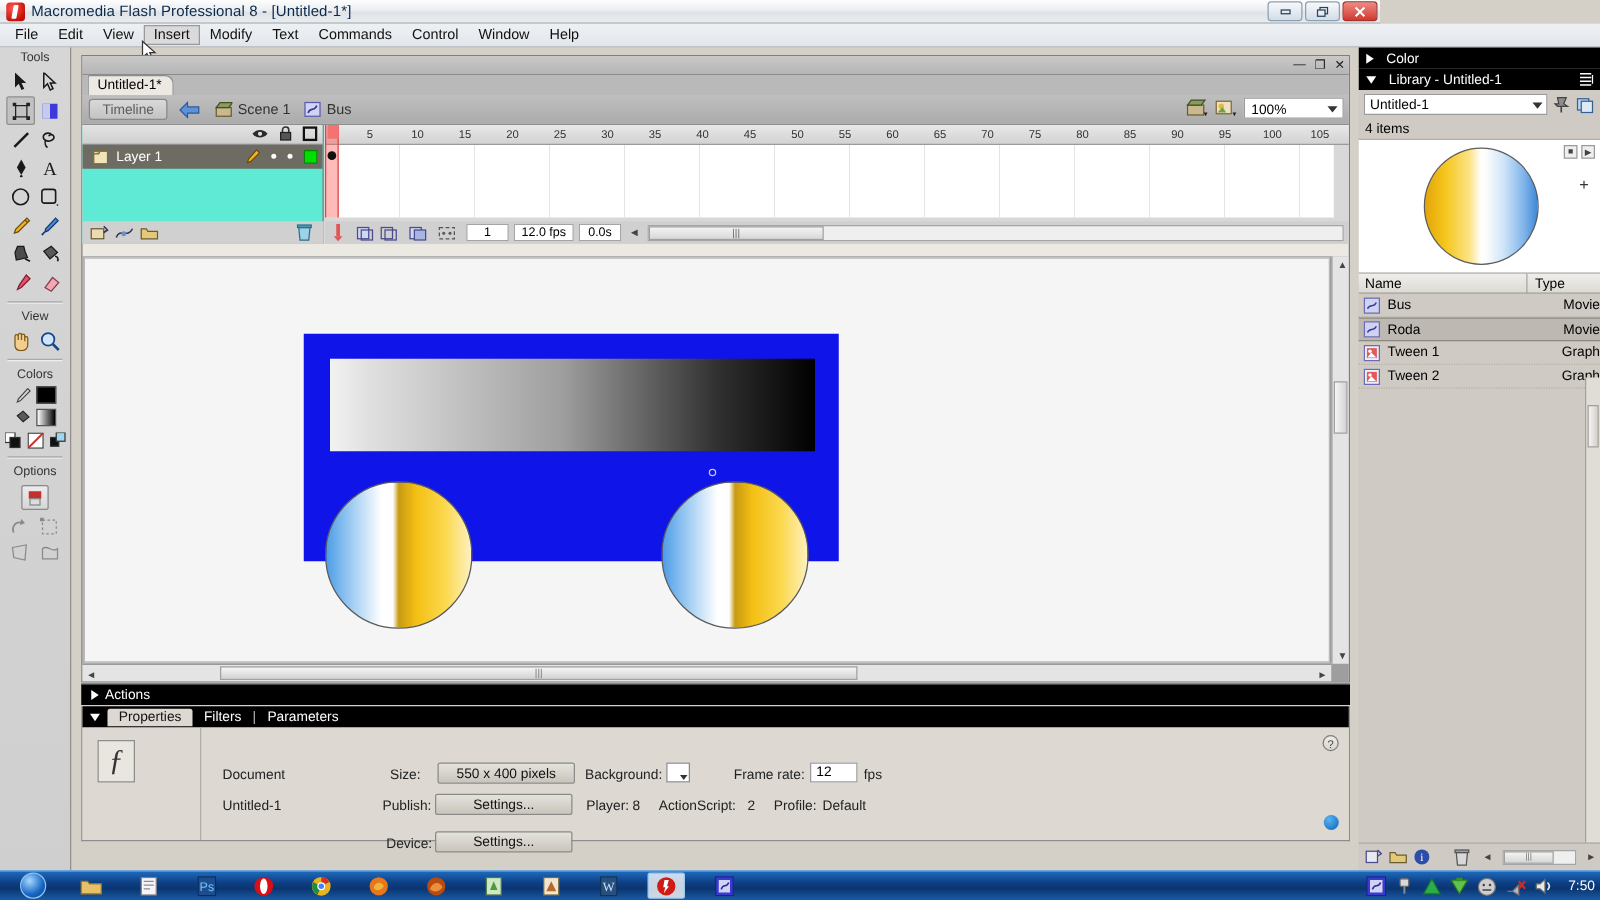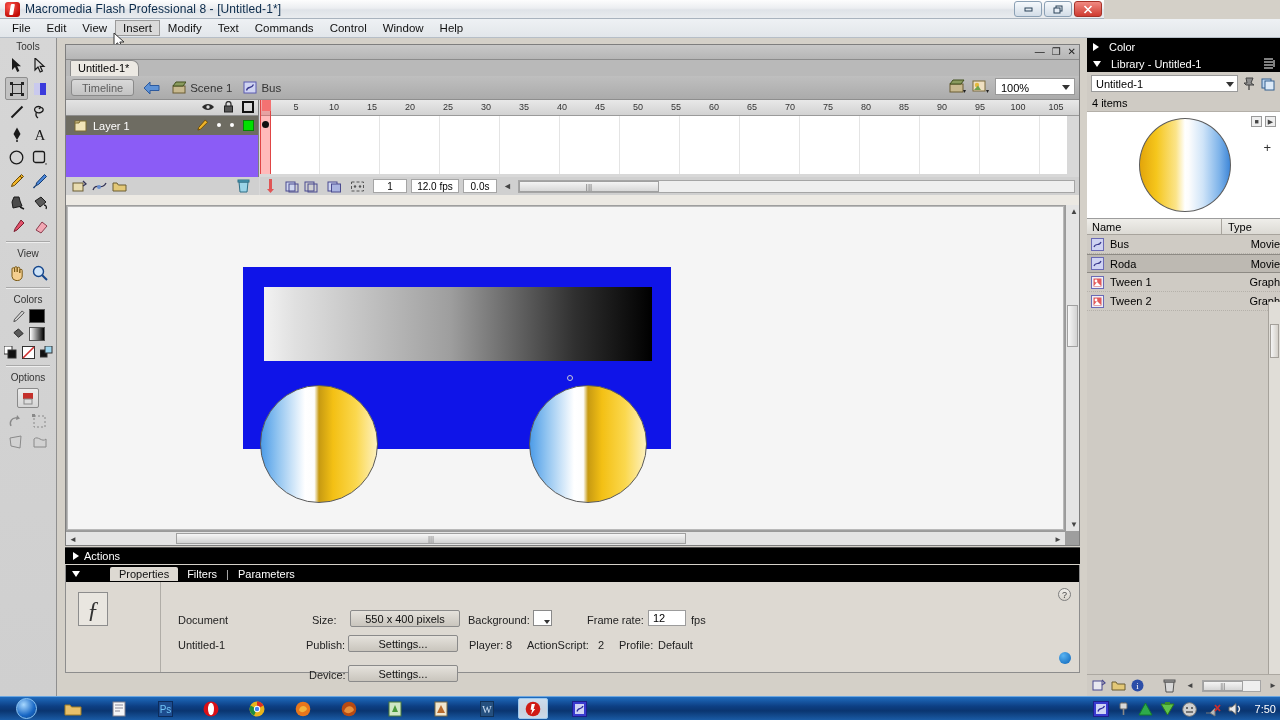--- a/index.html
+++ b/index.html
@@ -106,21 +106,21 @@
   .crumb{display:flex;align-items:center;gap:4px;margin-left:12px;font-size:11.5px;color:#333;}
   .crumb .ci{width:14px;height:13px;}
   .tl-right{position:absolute;right:4px;top:2px;display:flex;align-items:center;gap:5px;}
   .zoomsel{
     width:80px;height:17px;border:1px solid #9a9a9a;background:#fff;
     font-size:11px;display:flex;align-items:flex-end;padding-left:5px;position:relative;
   }
   .zoomsel .arw{position:absolute;right:4px;top:6px;border-left:4px solid transparent;border-right:4px solid transparent;border-top:5px solid #333;}
 
   .tl-body{position:relative;height:95px;background:#d8d8d8;}
-  .layer-col{position:absolute;left:0;top:0;width:193px;height:95px;background:#8b5cf6;border-right:1px solid #7d7d7d;}
+  .layer-col{position:absolute;left:0;top:0;width:193px;height:95px;background:#5eead4;border-right:1px solid #7d7d7d;}
   .layer-hdr{height:16px;background:linear-gradient(#e3e3e3,#cfcfcf);border-bottom:1px solid #8e8e8e;position:relative;}
   .lh-icons{position:absolute;right:4px;top:1px;display:flex;gap:8px;align-items:center;}
   .layer-row{
     height:19px;background:#6e6c62;color:#fff;display:flex;align-items:center;
     padding-left:8px;font-size:11px;position:relative;
   }
   .lr-right{position:absolute;right:4px;top:3px;display:flex;gap:9px;align-items:center;}
   .dot{width:4px;height:4px;border-radius:50%;background:#fff;}
   .green-sq{width:11px;height:11px;background:#00e000;border:1px solid #038803;}
   .layer-tools{position:absolute;left:0;bottom:0;width:193px;height:18px;background:#d0d0d0;display:flex;align-items:center;padding-left:6px;gap:5px;}
@@ -160,21 +160,21 @@
     position:absolute;left:65px;top:547px;width:1015px;height:17px;background:#000;color:#fff;
     display:flex;align-items:center;padding-left:8px;font-size:11px;gap:5px;border-top:1px solid #4a4a4a;
   }
   .tri{width:0;height:0;border-top:4px solid transparent;border-bottom:4px solid transparent;border-left:6px solid #fff;}
   .tri-d{width:0;height:0;border-left:4px solid transparent;border-right:4px solid transparent;border-top:6px solid #fff;}
 
   
   .props{position:absolute;left:65px;top:565px;width:1015px;height:108px;background:#ddd9d2;border:1px solid #8d8d8d;border-top:none;}
   .props-tabs{height:17px;background:#000;display:flex;align-items:center;padding-left:6px;gap:0;}
   .ptab{font-size:11px;color:#fff;padding:1px 9px;}
-  .ptab.on{background:#ddd9d2;color:#111;border-radius:2px 2px 0 0;margin-left:24px;}
+  .ptab.on{background:#ddd9d2;color:#111;border-radius:2px 2px 0 0;}
   .psep{color:#bbb;font-size:11px;}
   .props-body{position:relative;height:90px;background:#ddd9d2;}
   .pb-left{position:absolute;left:0;top:0;width:95px;height:90px;border-right:1px solid #b0ada7;}
   .flash-f{position:absolute;left:12px;top:10px;width:30px;height:34px;border:1px solid #8d8d8d;background:#e9e6e0;
     display:flex;align-items:center;justify-content:center;font-family:"Liberation Serif",serif;font-size:24px;font-style:italic;color:#333;}
   .p-lbl{position:absolute;font-size:11px;color:#222;}
   .btn3d{height:17px;border:1px solid #8a8a8a;border-radius:2px;background:linear-gradient(#e5e2dc,#c9c5bd);
     display:flex;align-items:center;justify-content:center;font-size:11px;color:#111;}
   .inp{height:16px;border:1px solid #9c9c9c;background:#fff;font-size:11px;display:flex;align-items:center;padding-left:4px;}
   .colorwell{width:19px;height:16px;border:1px solid #8a8a8a;background:#fff;position:relative;}

